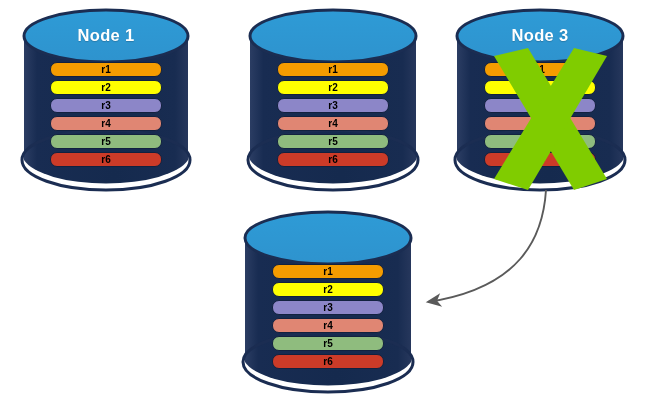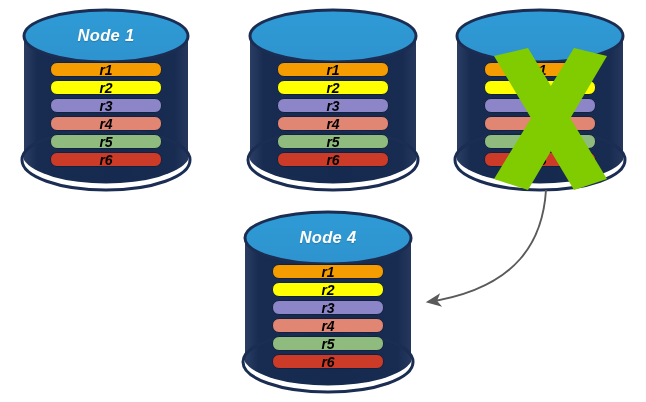--- a/index.html
+++ b/index.html
@@ -13,21 +13,20 @@
     position: relative;
     overflow: hidden;
     font-family: "Liberation Sans", sans-serif;
   }
   #canvas {
     position: absolute;
     left: 0;
     top: 0;
     width: 646px;
     height: 402px;
-    font-style: italic;
   }
   .node {
     position: absolute;
   }
   .cyl-svg {
     position: absolute;
     left: 0;
     top: 0;
     overflow: visible;
   }
@@ -51,21 +50,21 @@
   }
   .row-bar {
     height: 15px;
     border-radius: 7px;
     border: 1px solid #12213f;
     box-sizing: border-box;
     display: flex;
     align-items: center;
     justify-content: center;
     color: #000000;
-    font-size: 14px;
+    font-size: 10px;
     font-weight: bold;
     line-height: 1;
     font-family: "Liberation Sans", sans-serif;
     user-select: none;
   }
   .row-gap {
     height: 3px;
   }
   .x-overlay {
     position: absolute;
@@ -190,20 +189,21 @@
         </linearGradient>
         <linearGradient id="topg3" x1="0" y1="0" x2="0" y2="1">
           <stop offset="0" stop-color="#2E9BD6"></stop>
           <stop offset="1" stop-color="#2E93CE"></stop>
         </linearGradient>
       </defs>
       <path d="M2,28 L2,152 A85,30 0 0 0 168,152 L168,28 Z" fill="url(#bodyg3)"></path>
       <ellipse cx="85" cy="152" rx="85" ry="30" fill="none" stroke="#1B2D52" stroke-width="3"></ellipse>
       <ellipse cx="85" cy="28" rx="83" ry="26" fill="url(#topg3)" stroke="#1B2D52" stroke-width="3"></ellipse>
     </svg>
+    <div class="node-title" style="top:18px;">Node  3</div>
     <div class="rows" style="left:29px; top:54px; width:112px;">
       <div class="row-bar" style="background:#F59C00;">
           <span>r1</span>
         </div>
       <div class="row-gap"></div>
       <div class="row-bar" style="background:#FFFF00;">
           <span>r2</span>
         </div>
       <div class="row-gap"></div>
       <div class="row-bar" style="background:#8C86C8;">
@@ -241,21 +241,20 @@
         </linearGradient>
         <linearGradient id="topg4" x1="0" y1="0" x2="0" y2="1">
           <stop offset="0" stop-color="#2E9BD6"></stop>
           <stop offset="1" stop-color="#2E93CE"></stop>
         </linearGradient>
       </defs>
       <path d="M2,28 L2,152 A85,30 0 0 0 168,152 L168,28 Z" fill="url(#bodyg4)"></path>
       <ellipse cx="85" cy="152" rx="85" ry="30" fill="none" stroke="#1B2D52" stroke-width="3"></ellipse>
       <ellipse cx="85" cy="28" rx="83" ry="26" fill="url(#topg4)" stroke="#1B2D52" stroke-width="3"></ellipse>
     </svg>
-    <div class="node-title" style="top:18px;">Node  4</div>
     <div class="rows" style="left:29px; top:54px; width:112px;">
       <div class="row-bar" style="background:#F59C00;">
           <span>r1</span>
         </div>
       <div class="row-gap"></div>
       <div class="row-bar" style="background:#FFFF00;">
           <span>r2</span>
         </div>
       <div class="row-gap"></div>
       <div class="row-bar" style="background:#8C86C8;">

